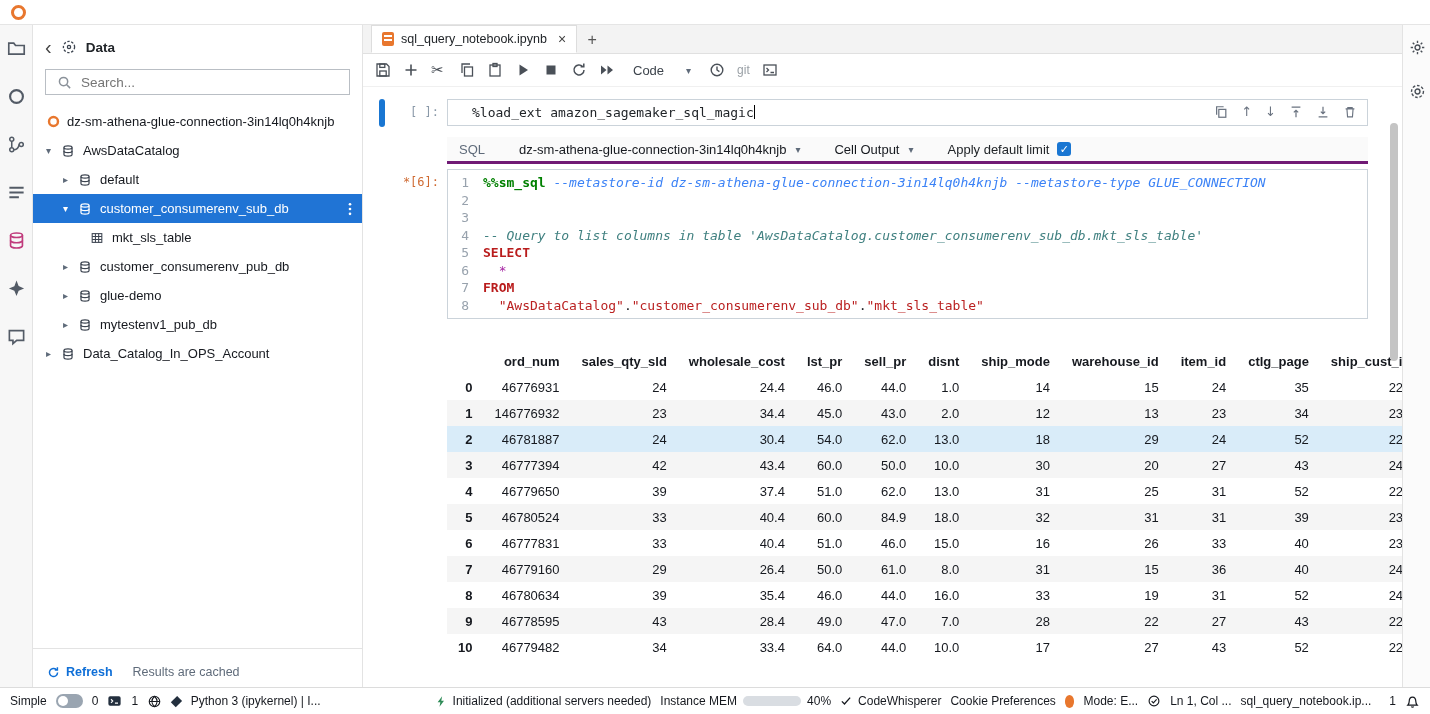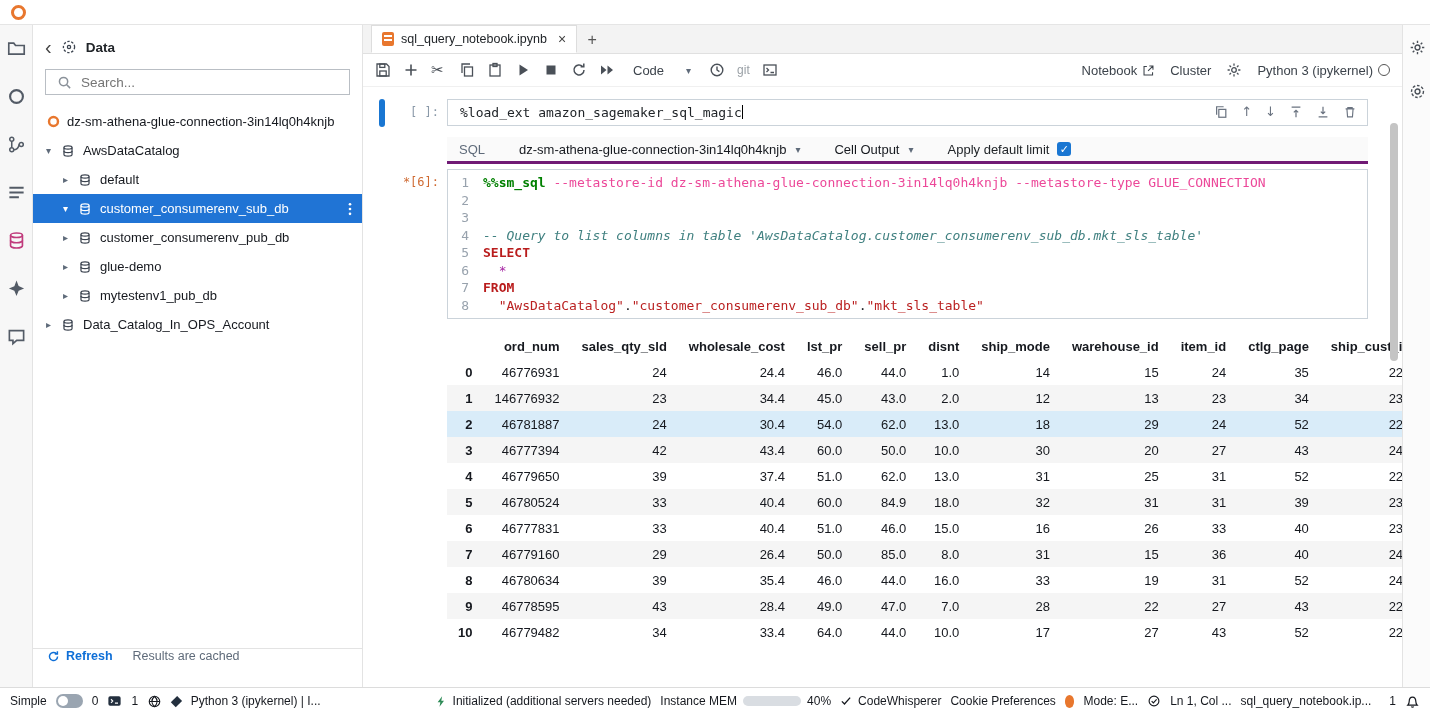--- a/index.html
+++ b/index.html
@@ -27,21 +27,21 @@
 .sb-title{font-weight:bold;font-size:13.5px}
 .sb-search{margin:0 12px 12px;height:26px;border:1px solid #b9bec4;border-radius:0;display:flex;align-items:center;gap:9px;padding:0 11px;color:#8a9199}
 .sb-search input{border:none;outline:none;font-size:13.5px;color:#444;width:100%;background:transparent;font-family:"Liberation Sans",sans-serif}
 .tree{flex:1;overflow:hidden;font-size:13px}
 .tree-row{display:flex;align-items:center;height:29px;gap:7px;white-space:nowrap;color:#16191f}
 .chev{width:11px;font-size:10px;color:#5f6b7a;text-align:center;flex:0 0 11px}
 .tree-icon{color:#3c4450;flex:0 0 15px}
 .tree-row.selected{background:#2074d5;color:#fff}
 .tree-row.selected .chev,.tree-row.selected .tree-icon{color:#fff}
 .kebab{margin-left:auto;margin-right:10px;color:#fff}
-.sb-footer{border-top:1px solid #e3e3e3;height:39px;display:flex;align-items:flex-start;padding:0 14px;font-size:12.5px}
+.sb-footer{border-top:1px solid #e3e3e3;height:39px;display:flex;align-items:flex-end;padding:8px 14px;font-size:12.5px}
 .refresh{color:#0f6fd7;display:flex;align-items:center;gap:6px;font-weight:bold}
 .cache-note{color:#5f6b7a;margin-left:20px}
 
 
 .main{flex:1;display:flex;flex-direction:column;min-width:0;position:relative;background:#fff}
 .tabbar{flex:0 0 29px;background:#f3f3f3;border-bottom:1px solid #e0e0e0;display:flex;align-items:flex-end}
 .tab{height:28px;background:#fff;border:1px solid #ddd;border-bottom:1px solid #fff;display:flex;align-items:center;gap:7px;padding:0 10px;font-size:12.5px;margin-left:8px}
 .nb-file-icon{width:12px;height:14px;background:#e8772e;border-radius:2px;position:relative}
 .nb-file-icon:before{content:"";position:absolute;left:2px;top:3px;right:2px;height:2px;background:#fff}
 .nb-file-icon:after{content:"";position:absolute;left:2px;top:7px;right:2px;height:2px;background:#fff}
@@ -57,46 +57,46 @@
 .kernel-circle{width:12px;height:12px;border:1.5px solid #555;border-radius:50%}
 
 
 .nb{flex:1;position:relative;overflow:hidden;padding:12px 34px 0 16px}
 .cell{display:flex;margin-bottom:10px}
 .collapser{flex:0 0 6px;border-radius:3px;background:#1976d2;margin-right:6px;height:28px}
 .collapser.ghost{background:transparent;height:10px}
 .promptcol{flex:0 0 56px;text-align:right;padding-right:8px;font-family:"DejaVu Sans Mono",monospace;font-size:12px;color:#8a99a8;padding-top:6px}
 .prompt-orange{color:#cf6a32}
 .cell-main{flex:1;min-width:0}
-.inputbox{border:1px solid #cbd3da;background:#fff;padding:5px 12px;font-family:"DejaVu Sans Mono",monospace;font-size:13px;position:relative}
+.inputbox{border:1px solid #cbd3da;background:#fff;padding:5px 24px;font-family:"DejaVu Sans Mono",monospace;font-size:13px;position:relative}
 .caret{display:inline-block;width:1.5px;height:14px;background:#000;vertical-align:-2px}
 .cell-toolbar{position:absolute;top:5px;right:10px;display:flex;gap:13px;color:#6a7380;align-items:center}
 .cti{width:14px;height:14px}
 .arrow-glyph{font-size:13px;line-height:14px;font-family:"DejaVu Sans",sans-serif}
 
 .sql-header{height:27px;background:#fafafa;border-bottom:3px solid #701a75;display:flex;align-items:center;gap:34px;padding:0 12px;font-size:13px;margin-bottom:5px}
 .sql-label{color:#5f6b7a}
 .dropdown{display:flex;align-items:center;gap:9px;color:#16191f}
 .dd-chev{font-size:10px;color:#5f6b7a}
 .limit{display:flex;align-items:flex-start;gap:8px}
 .checkbox{width:14px;height:14px;background:#1976d2;border-radius:3px;color:#fff;font-size:11px;line-height:14px;text-align:center}
 
 .codebox{border:1px solid #cbd3da;background:#fff;display:flex;font-family:"DejaVu Sans Mono",monospace;font-size:13px;line-height:17.5px;padding:4px 0}
 .gutter{flex:0 0 30px;text-align:right;padding-right:9px;color:#98a2ad}
 .gutter div{height:17.5px}
 .codelines{flex:1;padding-left:5px}
 .cl{height:17.5px;white-space:pre}
 .tok-magic{color:#008000;font-weight:bold}
-.tok-args{color:#ec4899;}
+.tok-args{color:#3b82f6;font-style:italic}
 .tok-comment{color:#408080;font-style:italic}
 .tok-kw{color:#b91c1c;font-weight:bold}
 .tok-op{color:#a626a4}
 .tok-str{color:#ba2121}
 
-.out{margin-top:14px}
+.out{margin-top:29px}
 .out table{border-collapse:collapse;font-size:13px;color:#16191f}
 .out th{font-weight:bold;padding:5.5px 11px;text-align:right}
 .out td{padding:5.5px 11px;text-align:right}
 .out td.idx{font-weight:bold}
 .out tr.stripe{background:#f5f5f5}
 .out tr.hl{background:#d9ecf9}
 
 .vscroll{position:absolute;right:4px;top:98px;width:8px;height:238px;background:#c4c4c4;border-radius:4px}
 
 
@@ -232,20 +232,29 @@
             </span>
           <span>customer_consumerenv_sub_db</span>
           <span class="kebab">
               <svg width="4" height="14" viewBox="0 0 4 16" fill="currentColor">
                 <circle cx="2" cy="2.5" r="1.5"></circle>
                 <circle cx="2" cy="8" r="1.5"></circle>
                 <circle cx="2" cy="13.5" r="1.5"></circle>
               </svg>
             </span>
         </div>
+        <div class="tree-row" style="padding-left:57px">
+          <span class="tree-icon">
+              <svg width="14" height="14" viewBox="0 0 16 16" fill="none" stroke="currentColor" stroke-width="1.2">
+                <rect x="2.5" y="3" width="11" height="10"></rect>
+                <path d="M2.5 6.3h11M2.5 9.6h11M6.2 3v10M9.9 3v10"></path>
+              </svg>
+            </span>
+          <span>mkt_sls_table</span>
+        </div>
         <div class="tree-row" style="padding-left:27px">
           <span class="chev">▸</span>
           <span class="tree-icon">
               <svg width="14" height="14" viewBox="0 0 16 16" fill="none" stroke="currentColor" stroke-width="1.4">
                 <ellipse cx="8" cy="4" rx="4.6" ry="1.8"></ellipse>
                 <path d="M3.4 4v8c0 1 2 1.8 4.6 1.8s4.6-.8 4.6-1.8V4"></path>
                 <path d="M3.4 8c0 1 2 1.8 4.6 1.8S12.6 9 12.6 8"></path>
               </svg>
             </span>
           <span>customer_consumerenv_pub_db</span>
@@ -361,39 +370,20 @@
               <path d="M8 4.6V8l2.4 1.6"></path>
             </svg>
           </span>
         <span class="git-label">git</span>
         <span class="tbi">
             <svg viewBox="0 0 16 16" fill="none" stroke="currentColor" stroke-width="1.3">
               <rect x="2" y="3" width="12" height="10"></rect>
               <path d="M4.5 6l2 2-2 2M8.5 10.5H12"></path>
             </svg>
           </span>
-        <span class="tb-right">
-          <span class="withicon">
-            <span>Notebook</span>
-            <svg width="13" height="13" viewBox="0 0 16 16" fill="none" stroke="currentColor" stroke-width="1.3">
-                <path d="M6 3H2.5v10.5H13V10M9 2.5h4.5V7M13.3 2.7L7.5 8.5"></path>
-              </svg>
-          </span>
-          <span>Cluster</span>
-          <span class="tbi">
-              <svg viewBox="0 0 16 16" fill="none" stroke="currentColor" stroke-width="1.3">
-                <circle cx="8" cy="8" r="2.3"></circle>
-                <path d="M8 1.6v2.2M8 12.2v2.2M1.6 8h2.2M12.2 8h2.2M3.5 3.5L5 5M11 11l1.5 1.5M12.5 3.5L11 5M5 11l-1.5 1.5"></path>
-              </svg>
-            </span>
-          <span class="withicon">
-            <span>Python 3 (ipykernel)</span>
-            <span class="kernel-circle"></span>
-          </span>
-        </span>
       </div>
 
       <div class="nb">
 
         <div class="cell">
           <div class="collapser"></div>
           <div class="promptcol">[ ]:</div>
           <div class="cell-main">
             <div class="inputbox">
               <span>%load_ext amazon_sagemaker_sql_magic</span><span class="caret"></span>
@@ -583,21 +573,21 @@
                       <td>33</td>
                       <td>40</td>
                       <td>234</td>
                     </tr>
                     <tr class="stripe">
                       <td class="idx">7</td>
                       <td>46779160</td>
                       <td>29</td>
                       <td>26.4</td>
                       <td>50.0</td>
-                      <td>85.0</td>
+                      <td>61.0</td>
                       <td>8.0</td>
                       <td>31</td>
                       <td>15</td>
                       <td>36</td>
                       <td>40</td>
                       <td>242</td>
                     </tr>
                     <tr>
                       <td class="idx">8</td>
                       <td>46780634</td>

